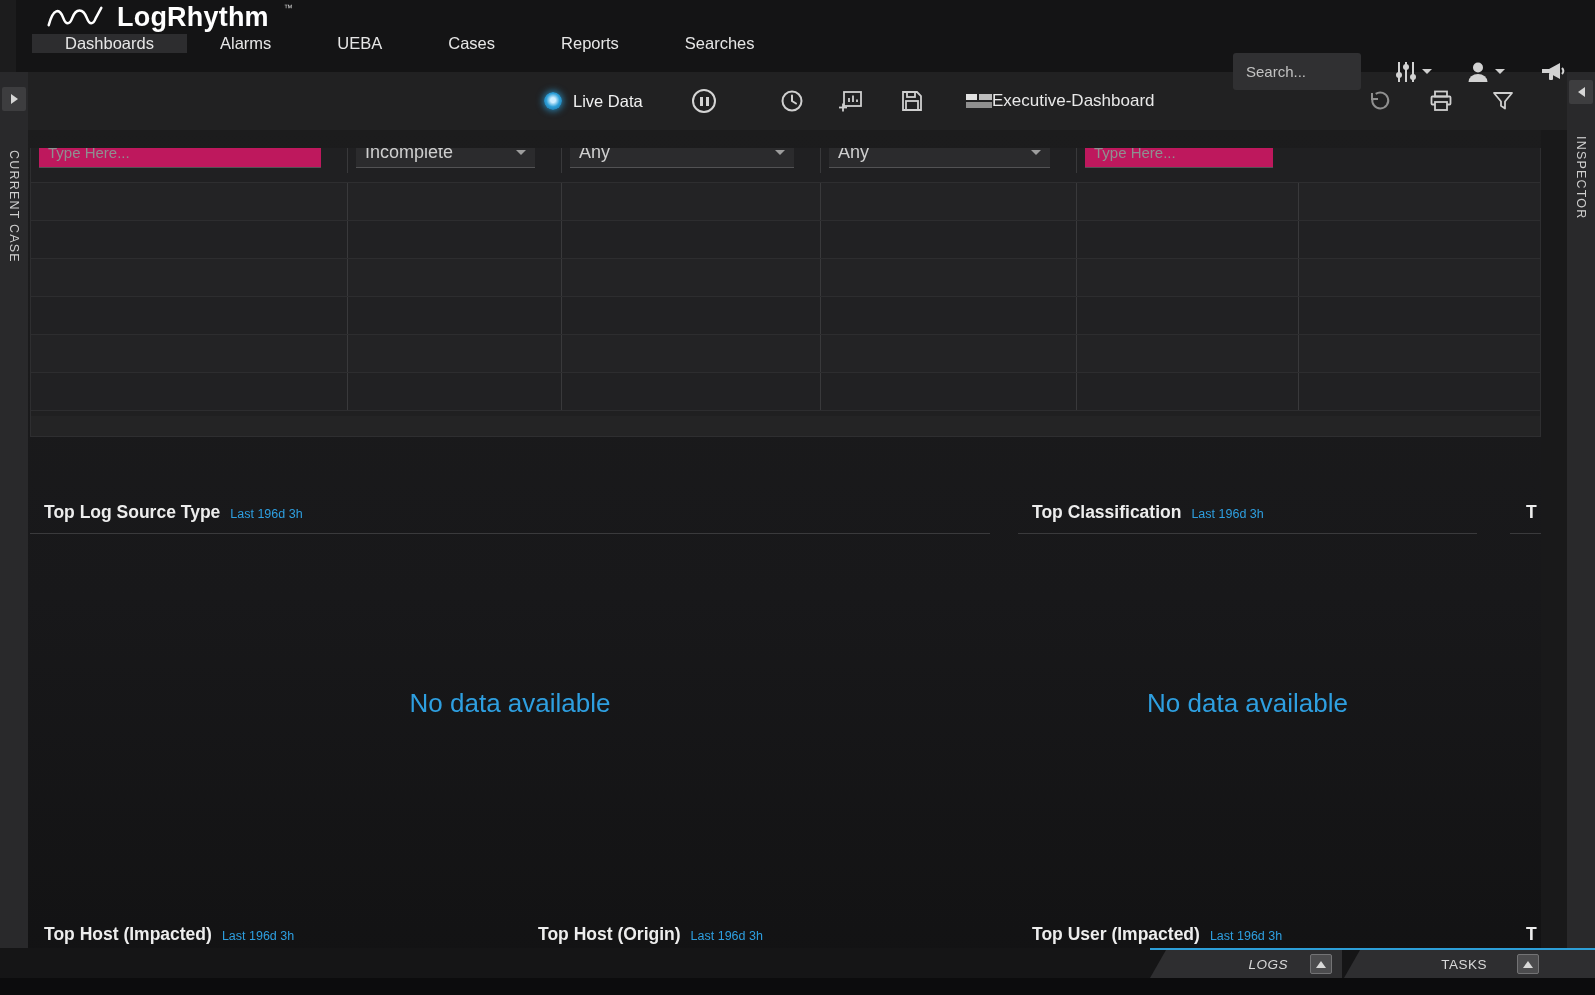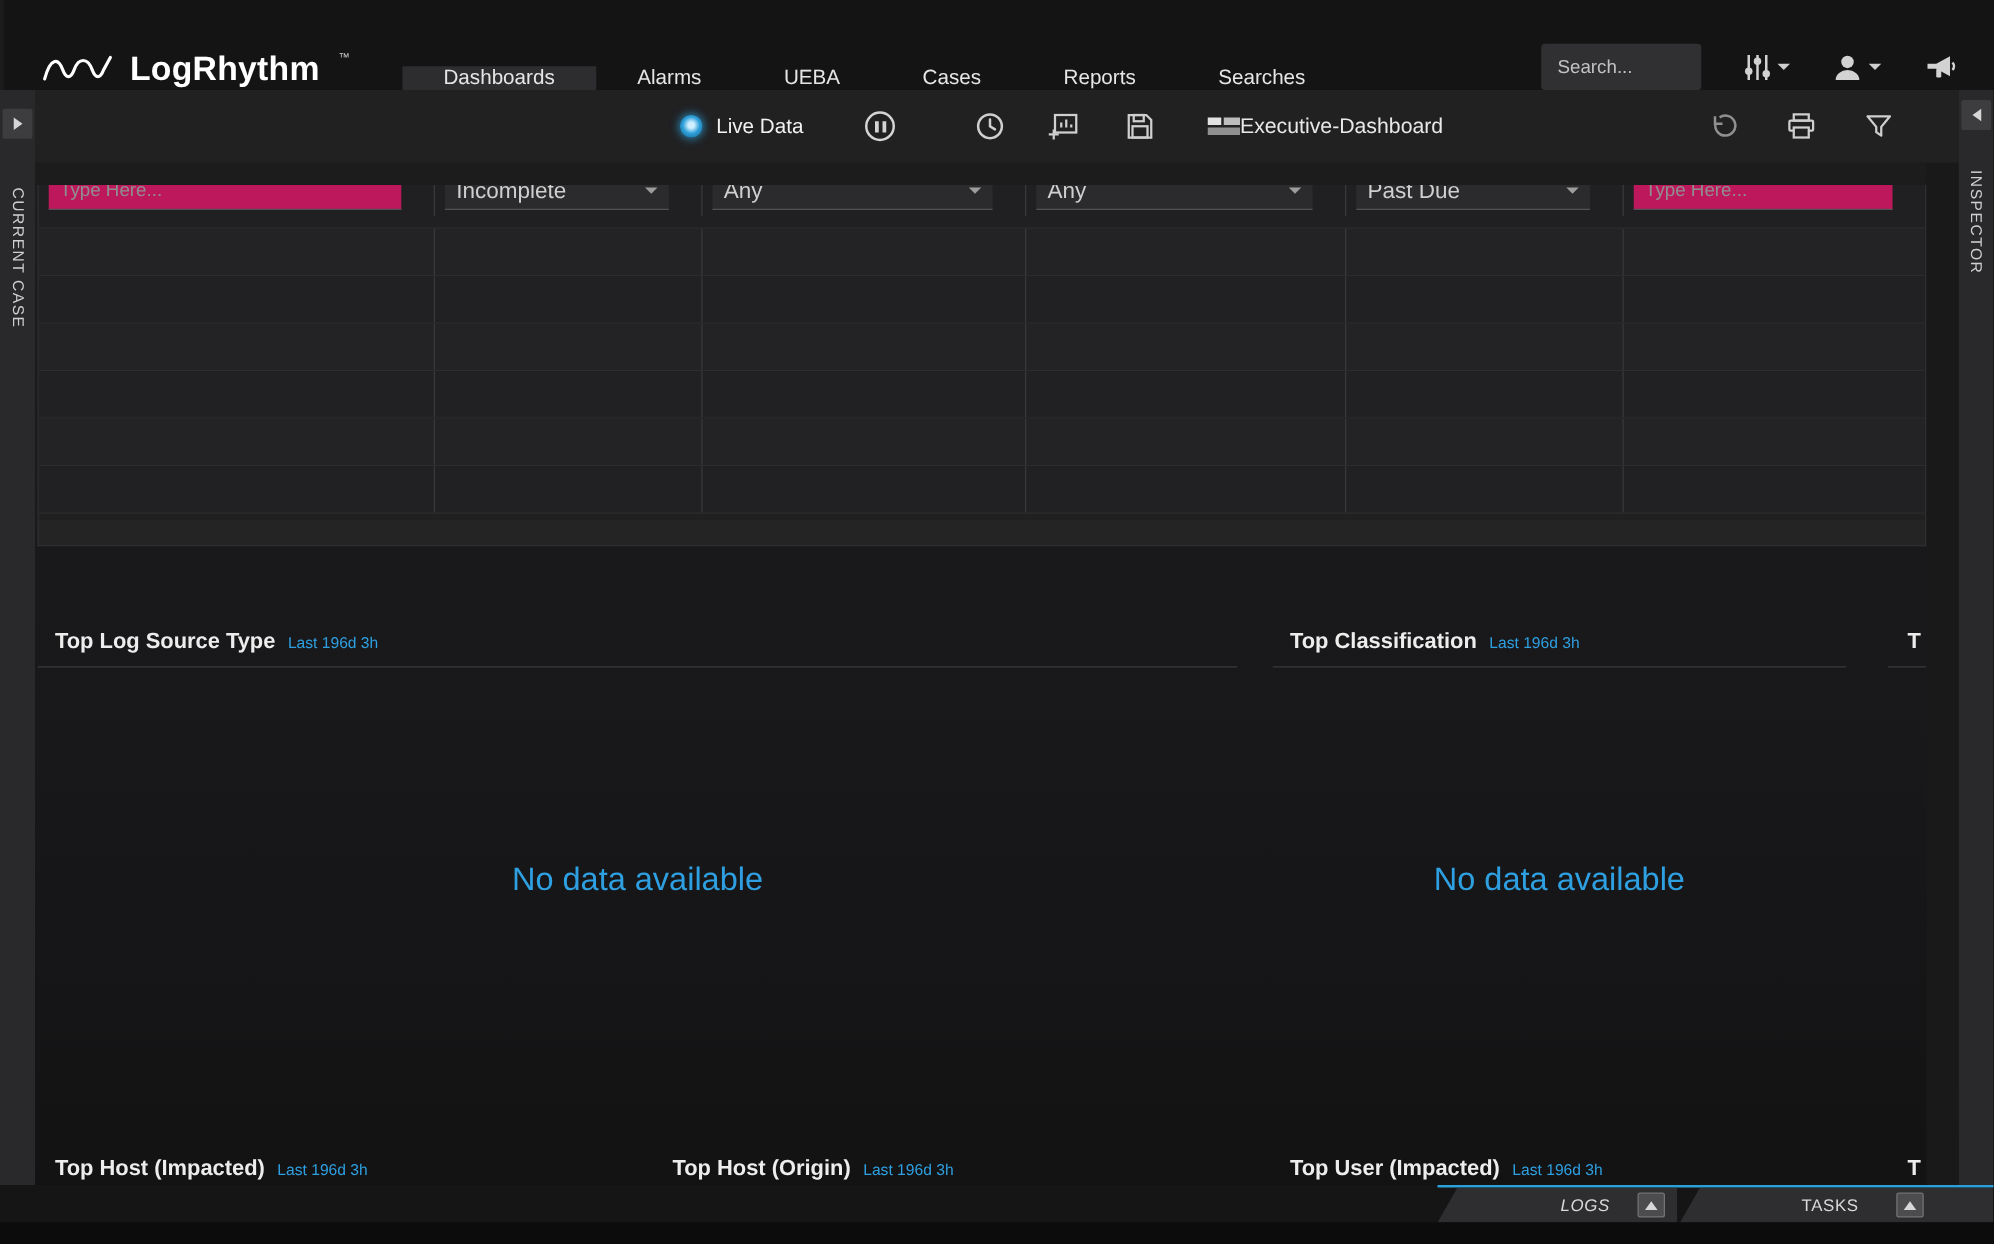--- a/index.html
+++ b/index.html
@@ -4,21 +4,21 @@
 <style>
   * { margin:0; padding:0; box-sizing:border-box; }
   body { background:#000; }
   .screen{
     position:relative; width:1595px; height:995px; overflow:hidden;
     font-family:"Liberation Sans", sans-serif;
     background:linear-gradient(#1c1c1d 130px, #18181a 60%, #121213 100%);
     color:#ddd;
   }
   
-  .topbar{ position:absolute; top:0; left:3px; right:0; height:72px; background:#141415; display:flex; align-items:flex-end; z-index:30;}
+  .topbar{ position:absolute; top:0; left:16px; right:0; height:72px; background:#141415; display:flex; align-items:flex-start; z-index:30;flex-direction:column;}
   .logo{ display:flex; align-items:center; gap:13px; padding:0 26px 0 30px; cursor:pointer;}
   .logo-text{ color:#fff; font-size:27px; font-weight:600; letter-spacing:.2px;}
   .logo-tm{ color:#cfcfcf; font-size:9px; vertical-align:top; position:relative; top:-9px; margin-left:2px;}
   .nav{ display:flex; align-items:stretch;padding-left:16px;}
   .nav-tab{ padding:0 33px; display:flex; align-items:center; color:#e6e6e6; font-size:16.5px; cursor:pointer; white-space:nowrap;}
   .nav-tab.active{ background:#2d2d2f;}
   .topbar-right{ margin-left:auto; display:flex; align-items:center; gap:34px; padding-right:28px;}
   .searchbox{ width:128px; height:37px; background:#303032; border:0; border-radius:3px; color:#cfcfcf; font-size:15px; padding:0 13px; outline:none;}
   .searchbox::placeholder{ color:#c2c2c2;}
   .icon-btn{ display:flex; align-items:center; gap:5px; cursor:pointer;}
@@ -262,26 +262,20 @@
               <span class="caret"></span>
             </div>
           </div>
           <div class="fcell">
             <div class="fselect">
               <span>Any</span>
               <span class="caret"></span>
             </div>
           </div>
           <div class="fcell">
-            <div class="fselect">
-              <span>Past Due</span>
-              <span class="caret"></span>
-            </div>
-          </div>
-          <div class="fcell">
             <input class="ftext" type="text" placeholder="Type Here..." style="">
           </div>
         </div>
     </div>
     <div>
         <div class="grow">
           <div class="gcell"></div>
           <div class="gcell"></div>
           <div class="gcell"></div>
           <div class="gcell"></div>

